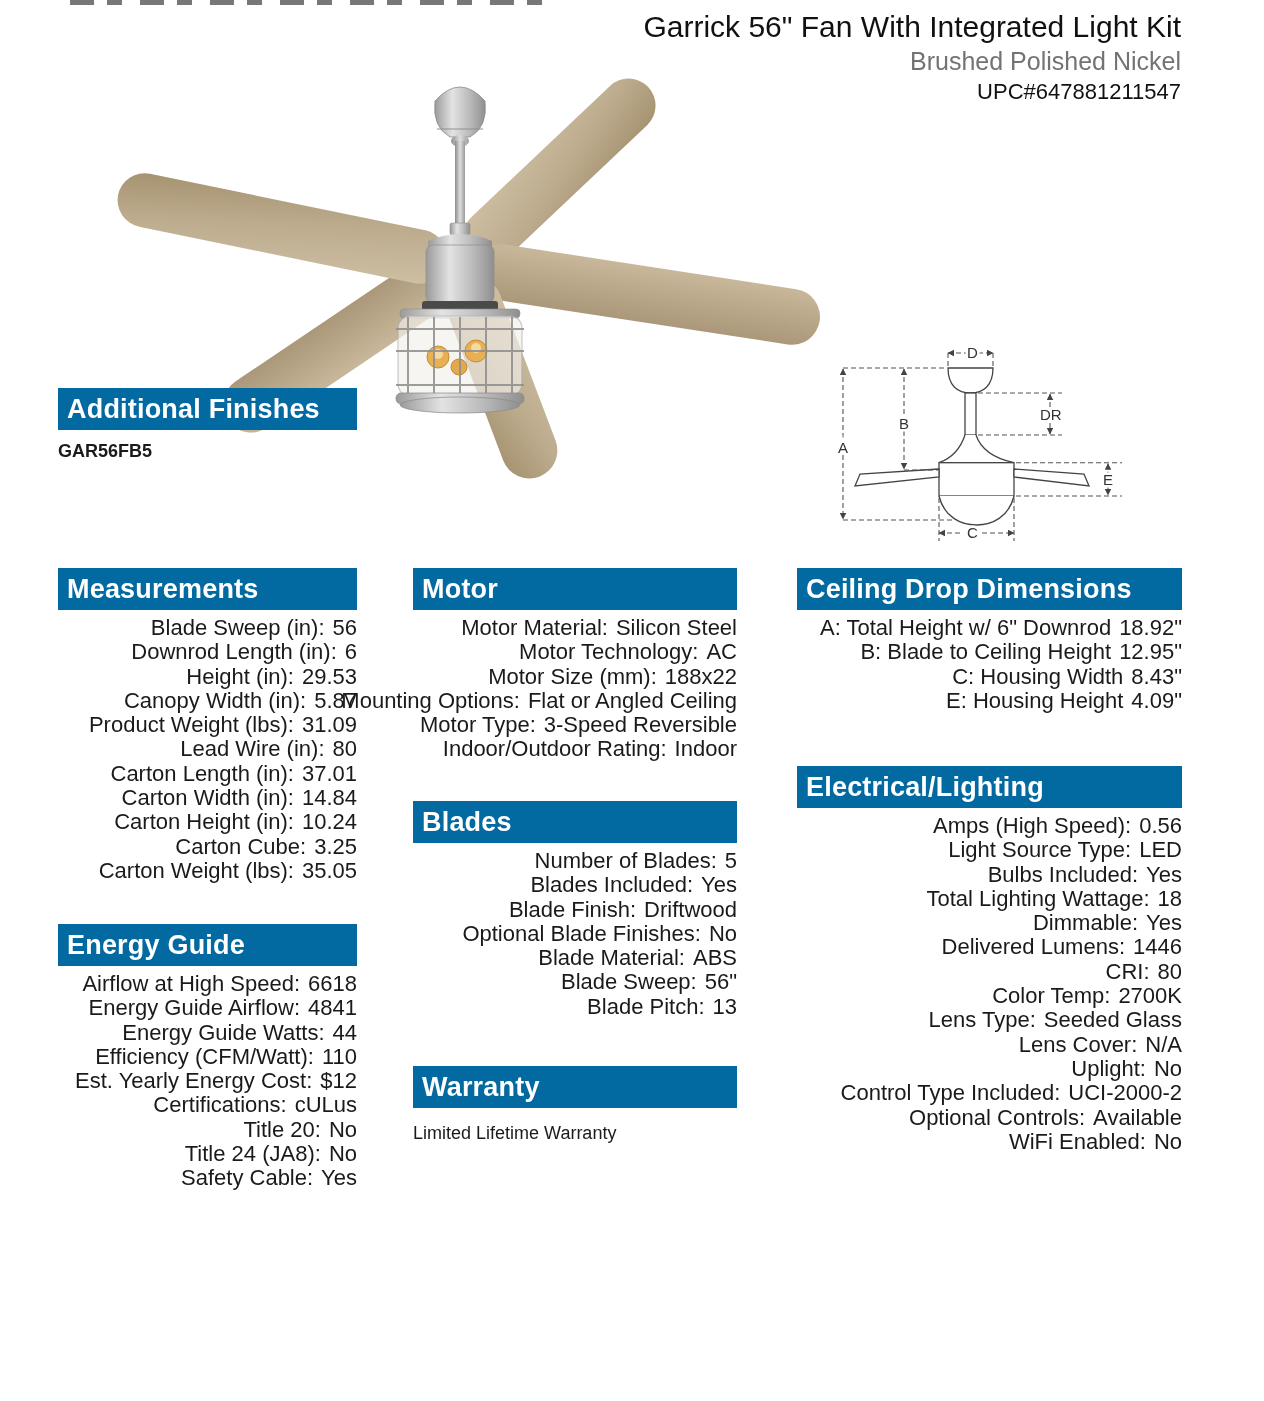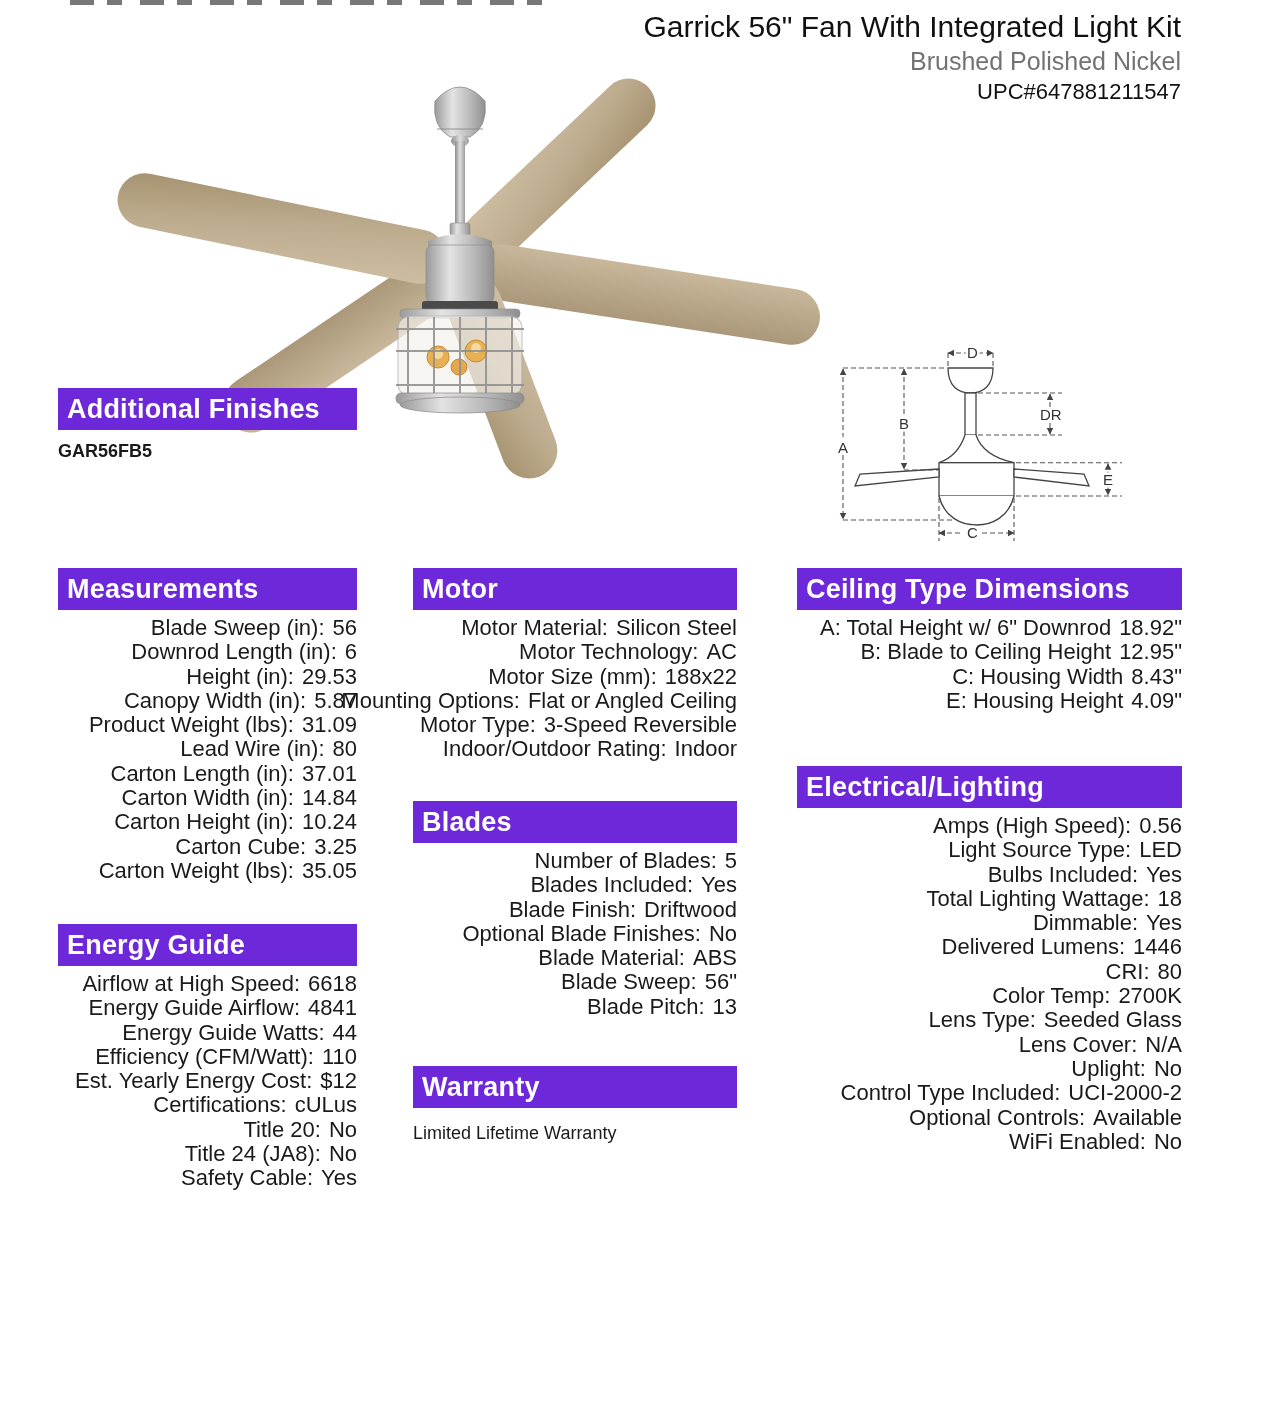--- a/index.html
+++ b/index.html
@@ -13,21 +13,21 @@
     background:repeating-linear-gradient(90deg,#4a4a4a 0 24px,transparent 24px 37px,#4a4a4a 37px 52px,transparent 52px 70px);
     opacity:.75;
   }
   .titleblock { position:absolute; top:8px; right:83px; text-align:right; }
   .titleblock .t1 { font-size:30px; line-height:37px; color:#111; }
   .titleblock .t2 { font-size:25px; line-height:32px; color:#737373; }
   .titleblock .t3 { font-size:22px; line-height:30px; color:#111; }
 
   .section { position:absolute; }
   .bar {
-    background:#6d28d9; color:#ffffff; font-weight:bold; font-size:27px;
+    background:#0369a1; color:#ffffff; font-weight:bold; font-size:27px;
     height:42px; display:flex; align-items:center; padding-left:9px;
     letter-spacing:.2px;
   }
   .rows { margin-top:6px; }
   .spec-row { display:flex; justify-content:flex-end; align-items:baseline; font-size:22px; line-height:24.3px; }
   .spec-label { white-space:nowrap; padding-right:8px; }
   .spec-value { text-align:right; white-space:nowrap; }
   .model-code { font-weight:bold; font-size:18px; margin-top:11px; }
   .warranty-text { font-size:18px; margin-top:15px; }
 
@@ -336,21 +336,21 @@
         </div>
       </div>
   </div>
 
   <div class="section col2" style="top:1066px;">
     <div class="bar">Warranty</div>
     <div class="warranty-text">Limited Lifetime Warranty</div>
   </div>
 
   <div class="section col3" style="top:568px;">
-    <div class="bar">Ceiling Type Dimensions</div>
+    <div class="bar">Ceiling Drop Dimensions</div>
     <div class="rows">
         <div class="spec-row">
           <span class="spec-label">A: Total Height w/ 6" Downrod</span>
           <span class="spec-value">18.92"</span>
         </div>
         <div class="spec-row">
           <span class="spec-label">B: Blade to Ceiling Height</span>
           <span class="spec-value">12.95"</span>
         </div>
         <div class="spec-row">

